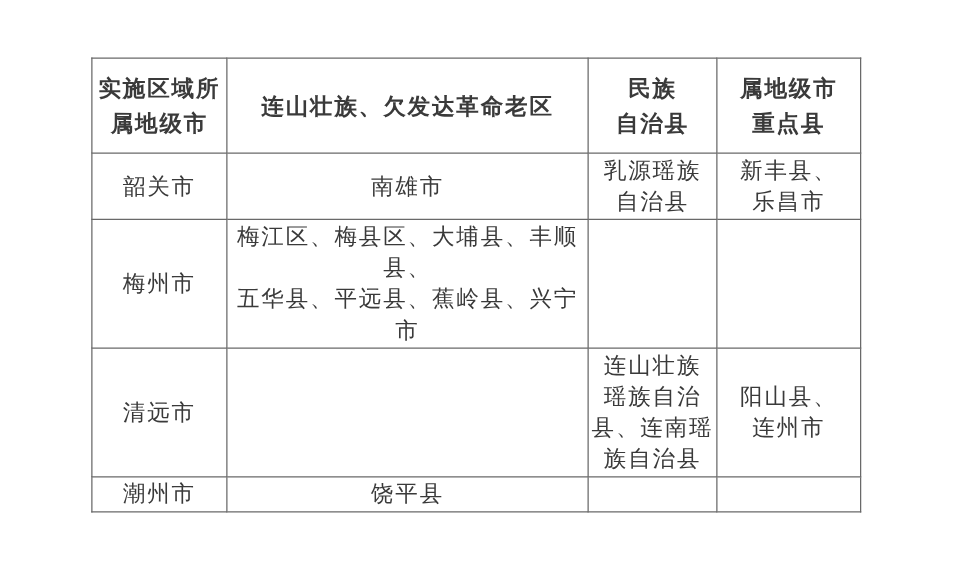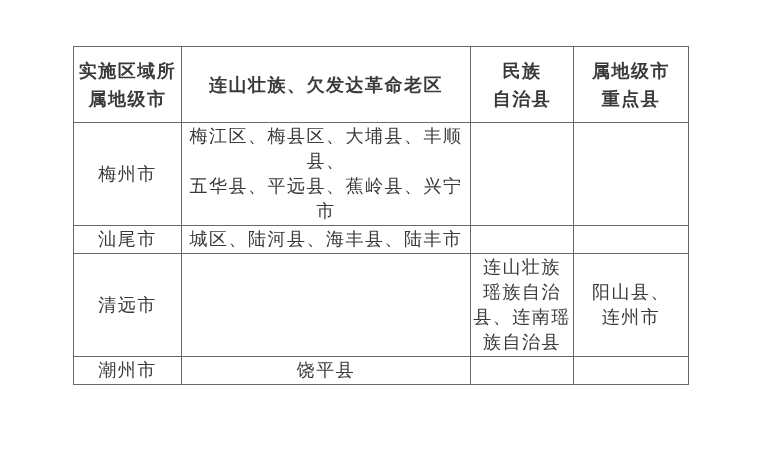--- a/index.html
+++ b/index.html
@@ -63,30 +63,32 @@
       <th>实施区域所
 属地级市</th>
       <th>连山壮族、欠发达革命老区</th>
       <th>民族
 自治县</th>
       <th>属地级市
 重点县</th>
     </tr>
   </thead>
   <tbody>
+    <tr class="r-shao">
+      <td>韶关市</td>
+      <td>南雄市</td>
+      <td>乳源瑶族
+自治县</td>
+      <td>新丰县、
+乐昌市</td>
+    </tr>
     <tr class="r-mei">
       <td>梅州市</td>
       <td>梅江区、梅县区、大埔县、丰顺县、
 五华县、平远县、蕉岭县、兴宁市</td>
-      <td></td>
-      <td></td>
-    </tr>
-    <tr class="r-shan">
-      <td>汕尾市</td>
-      <td>城区、陆河县、海丰县、陆丰市</td>
       <td></td>
       <td></td>
     </tr>
     <tr class="r-qing">
       <td>清远市</td>
       <td></td>
       <td>连山壮族
 瑶族自治
 县、连南瑶
 族自治县</td>

